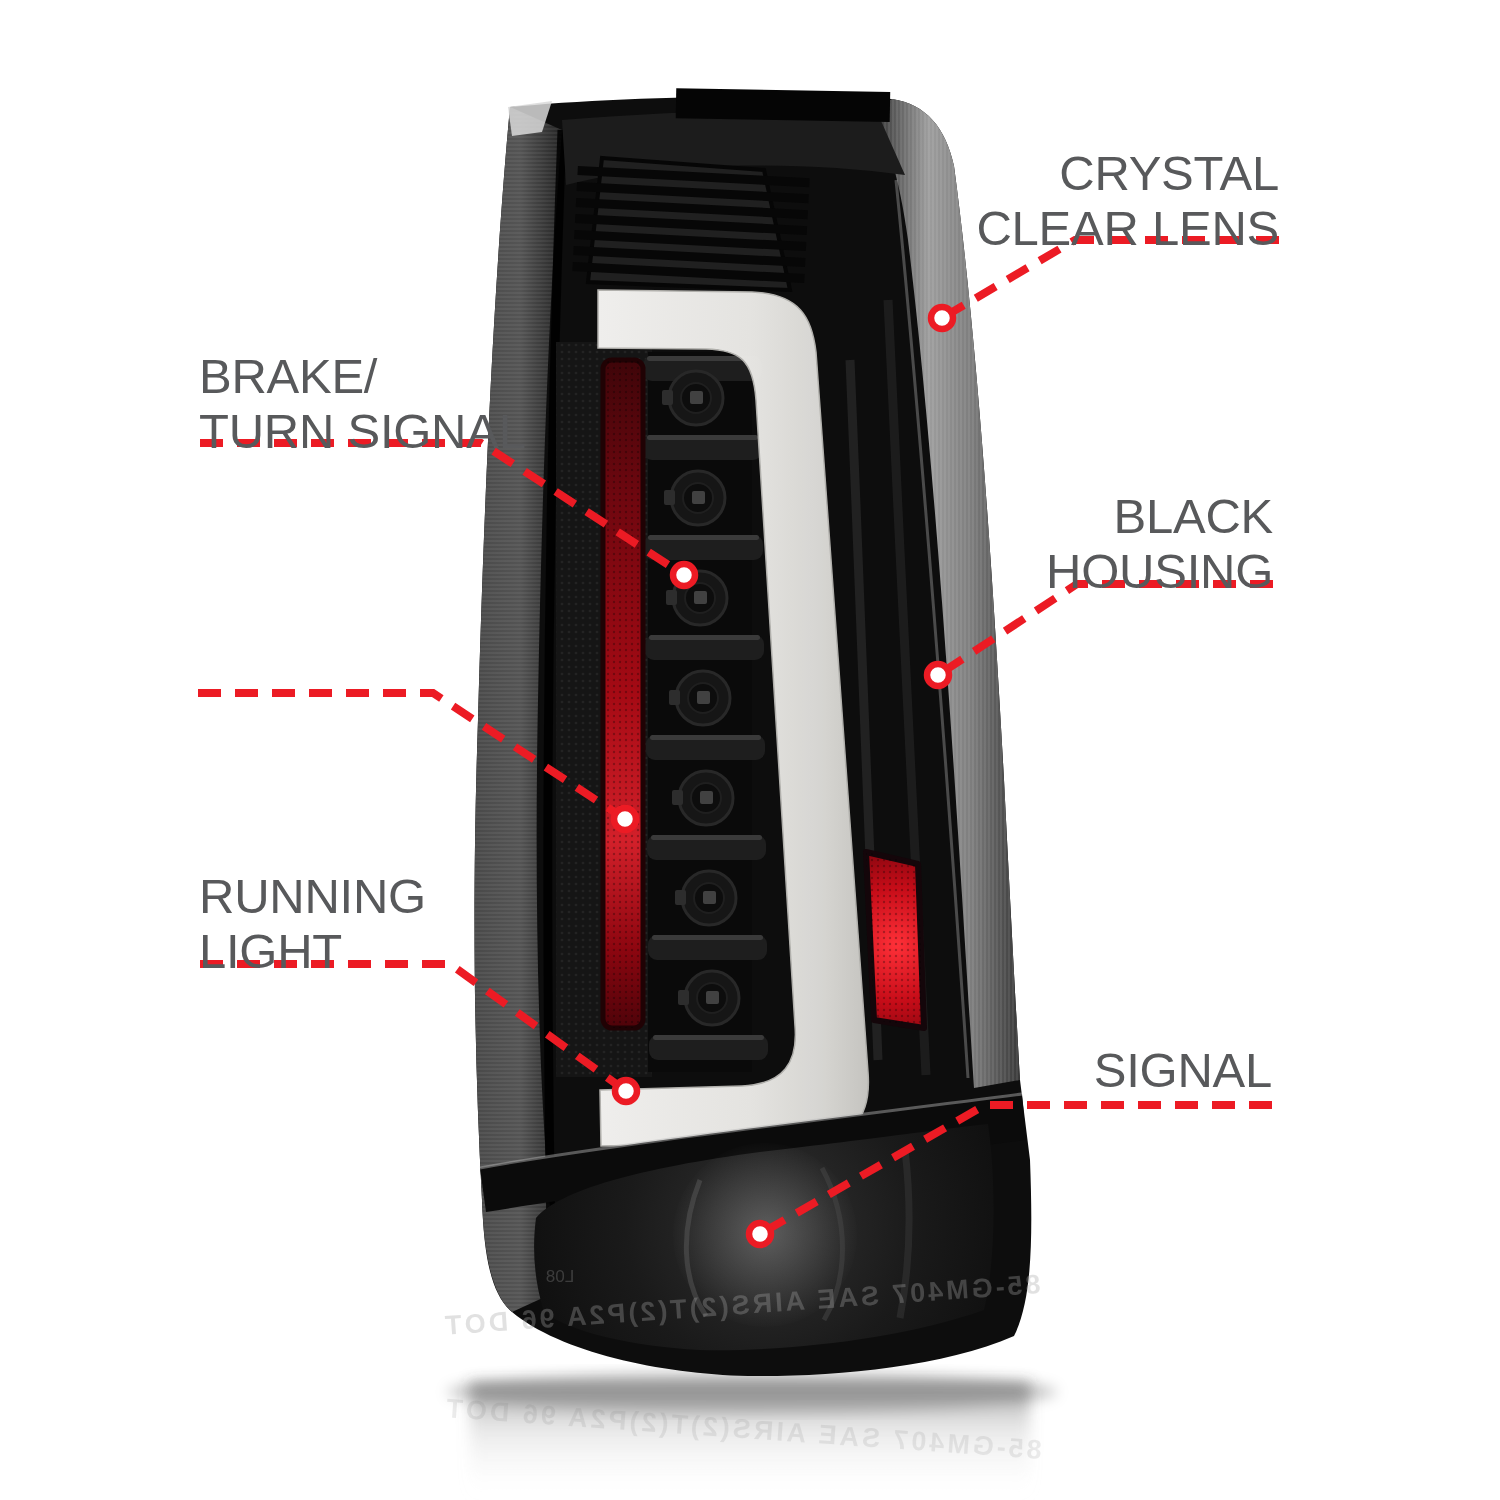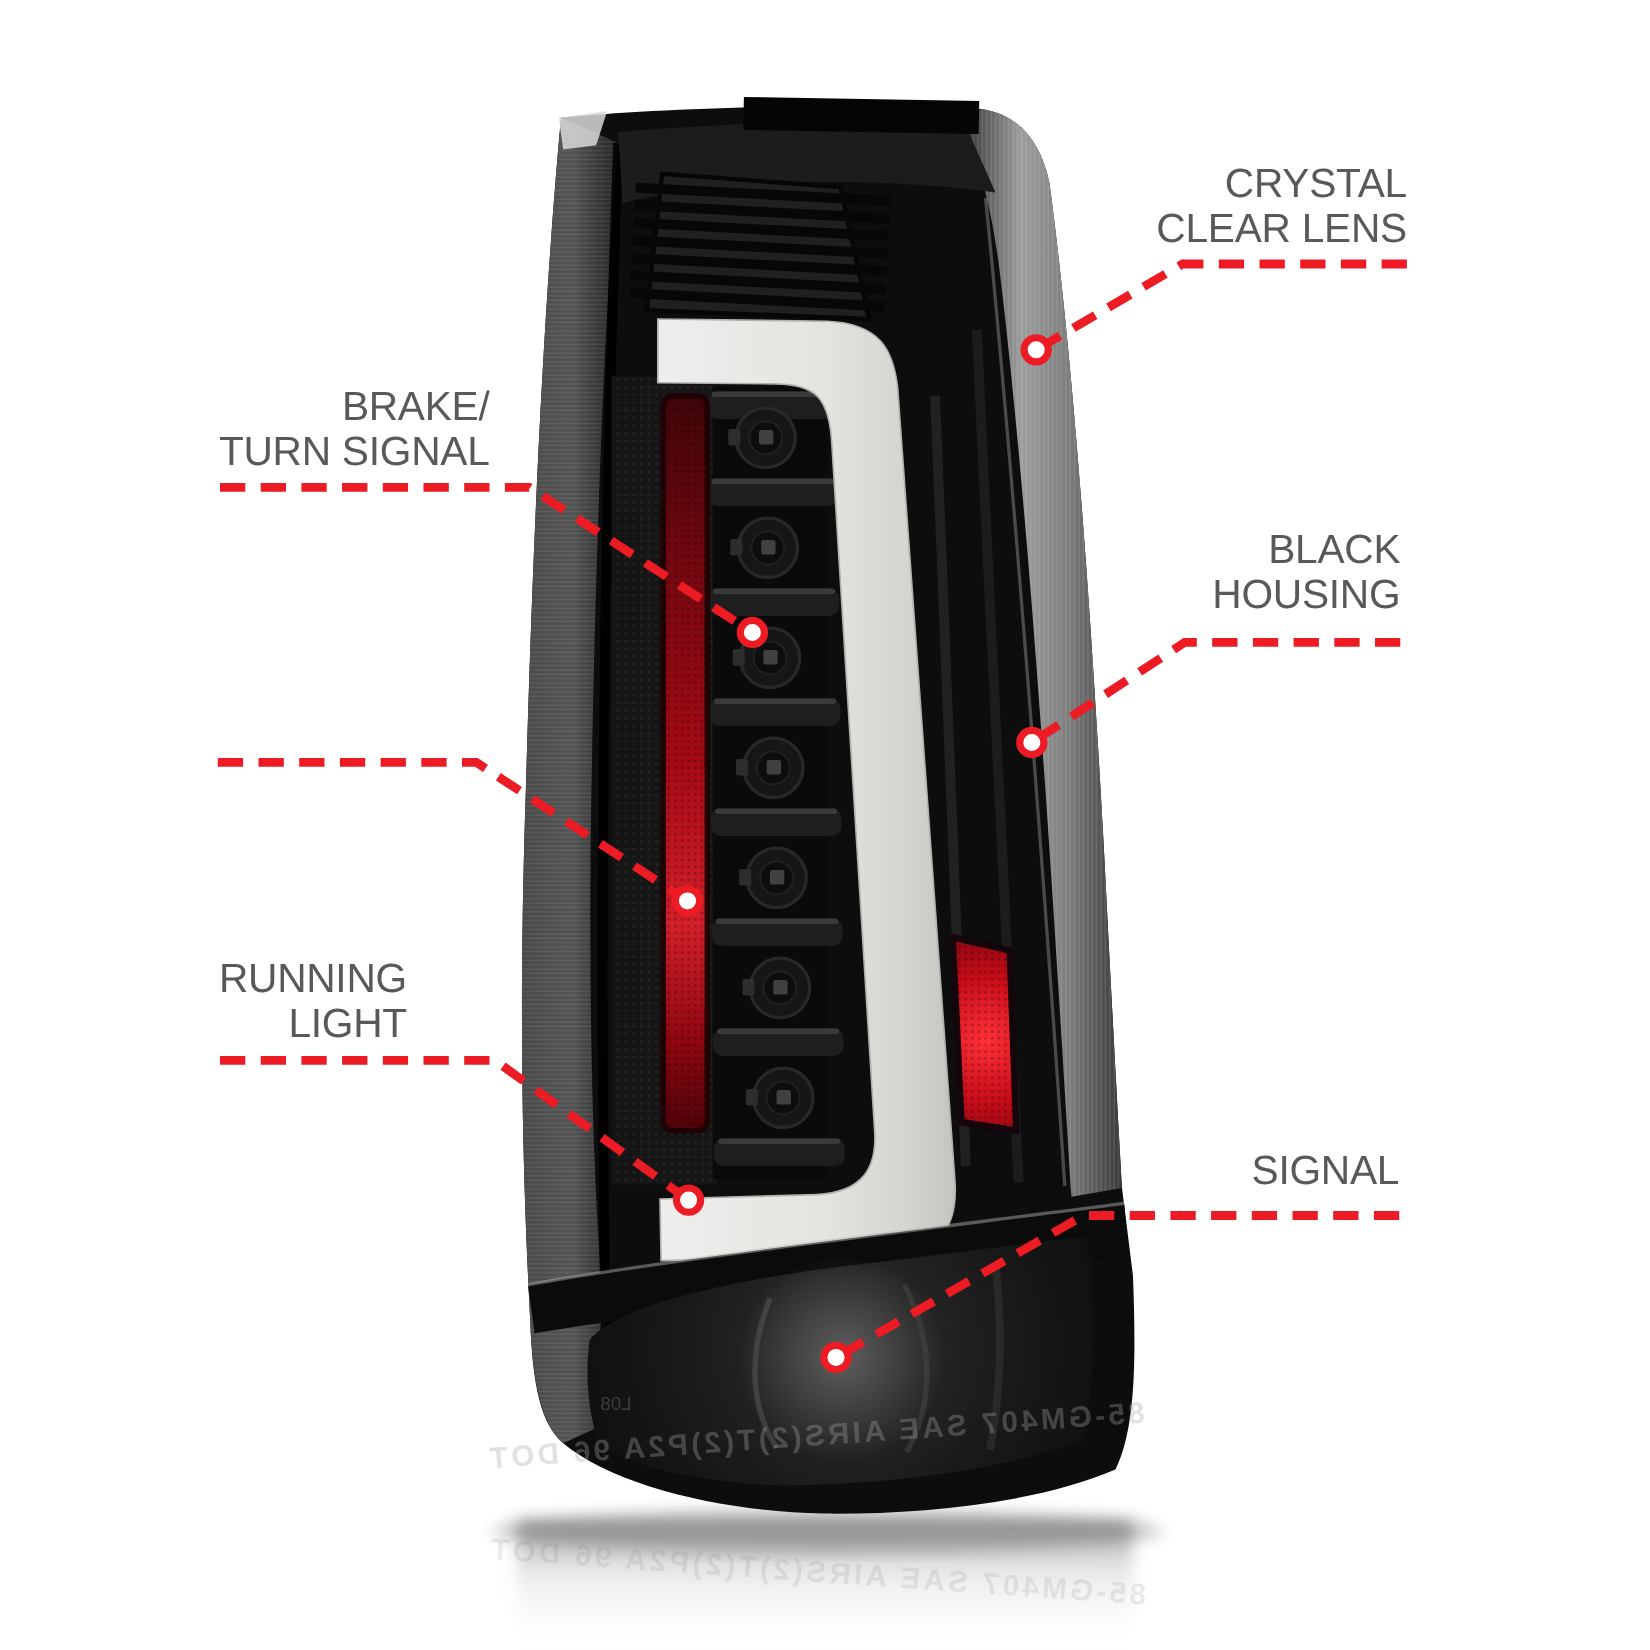--- a/index.html
+++ b/index.html
@@ -1,27 +1,27 @@
 <!DOCTYPE html>
 <html><head>
 <meta charset="utf-8">
 <style>
   html,body{margin:0;padding:0;background:#fff;}
   #stage{position:relative;width:1500px;height:1500px;background:#ffffff;overflow:hidden;
          font-family:"Liberation Sans",sans-serif;}
   #lamp-svg{position:absolute;left:0;top:0;width:1500px;height:1500px;}
-  .callout{position:absolute;color:#58595b;font-size:37px;line-height:1.12;
+  .callout{position:absolute;color:#58595b;font-size:49px;line-height:1.12;
            letter-spacing:-0.25px;white-space:pre-line;font-weight:400;}
   .callout.right{text-align:right;}
-  .callout.left{text-align:right;}
+  .callout.left{text-align:left;}
   #co-crystal{right:221px;top:146px;}
   #co-brake{left:199px;top:349px;}
   #co-safety{left:197px;top:596px;}
   #co-running{left:199px;top:869px;}
-  #co-black{right:227px;top:479px;margin-left:44px;}
+  #co-black{right:227px;top:489px;margin-left:44px;}
   #co-reverse{right:228px;top:1043px;}
 </style>
 </head>
 <body>
 
 <div id="stage">
 
 <svg id="lamp-svg" viewBox="0 0 1500 1500">
   <defs>
     <linearGradient id="gLeft" gradientUnits="userSpaceOnUse" x1="478" y1="700" x2="562" y2="700">

